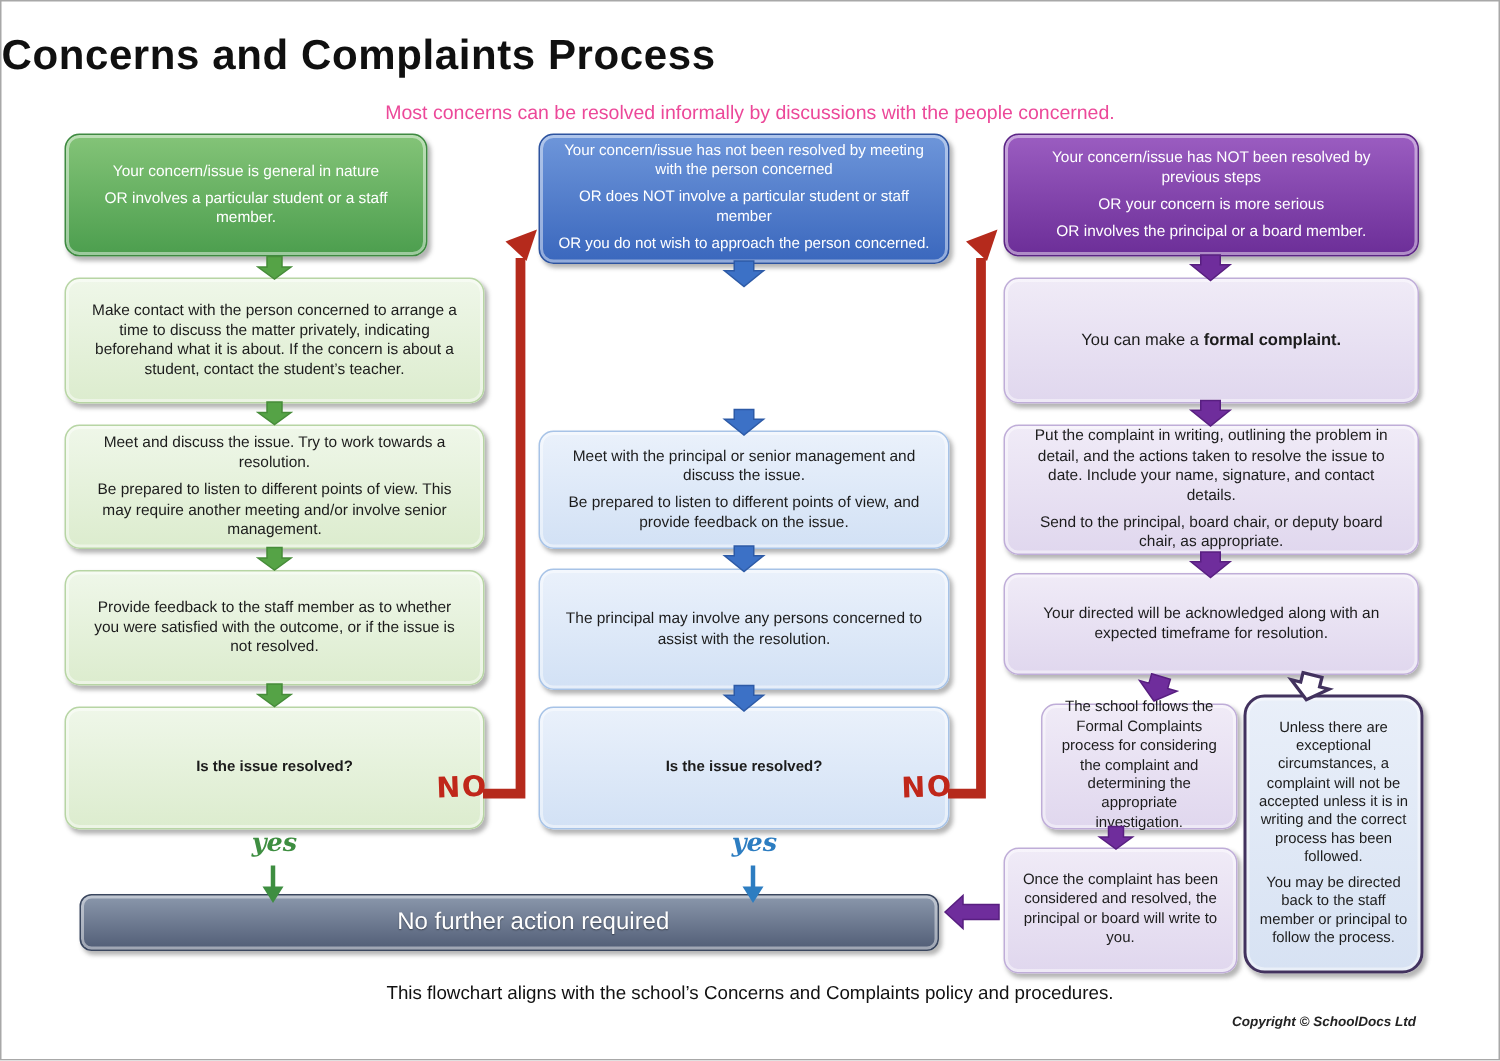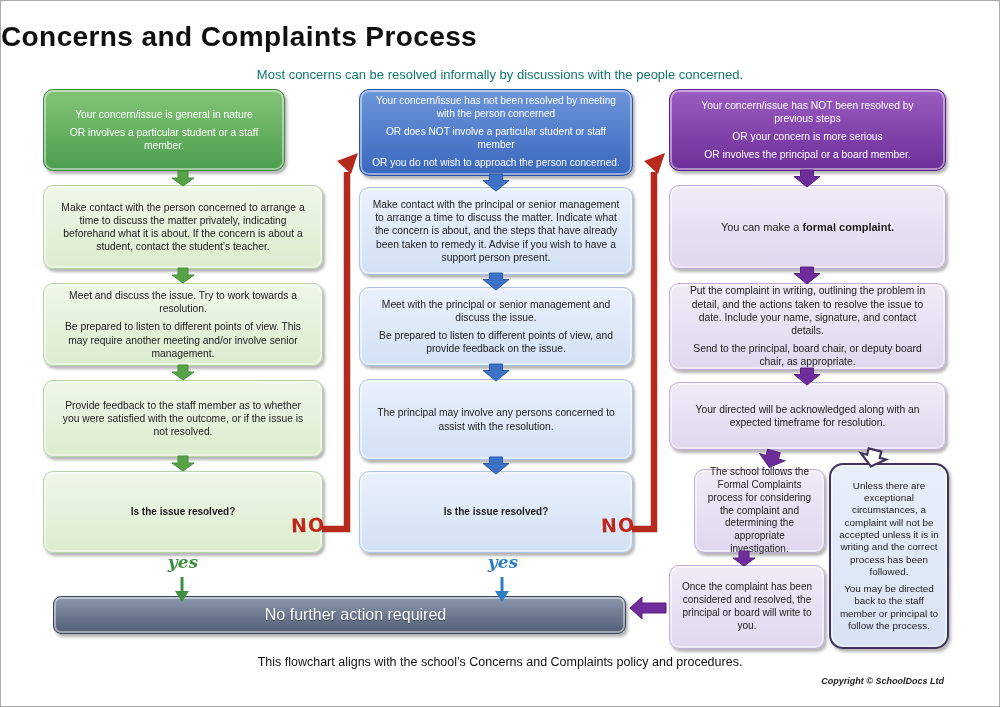--- a/index.html
+++ b/index.html
@@ -3,21 +3,21 @@
 <meta charset="utf-8">
 <style>
   * { margin:0; padding:0; box-sizing:border-box; }
   html,body { background:#e9e9e9; }
   body { font-family:"Liberation Sans", sans-serif; }
   .page { position:relative; width:1000px; height:707px; background:#ffffff;
           border:1px solid #a8a8a8; overflow:hidden; margin:0 auto; }
   .title { position:absolute; top:20px; left:0; width:100%; 
            font-size:28px; font-weight:bold; color:#101010; letter-spacing:.4px; }
   .subtitle { position:absolute; top:66px; left:0; width:100%; text-align:center;
-              font-size:13px; color:#0f766e; }
+              font-size:13px; color:#ec4899; }
   .box { position:absolute; border-radius:10px; display:flex; flex-direction:column;
          align-items:center; justify-content:center; text-align:center;
          padding:6px 12px; font-size:10.3px; line-height:1.28; color:#1c1c1c;
          box-shadow:2px 2.5px 3px rgba(90,90,90,.45), inset 0 0 0 2px rgba(255,255,255,.45); }
   .box p { margin:2.5px 0; }
   .hdr { color:#ffffff; font-size:10.3px; }
   .g-hdr { background:linear-gradient(180deg,#84c478,#4c9e4e); border:1px solid #3e8a41; }
   .g-box { background:linear-gradient(180deg,#eff7e9,#dcecce); border:1px solid #b7d5a4; }
   .b-hdr { background:linear-gradient(180deg,#6e96da,#3a67bd); border:1px solid #2d539f; }
   .b-box { background:linear-gradient(180deg,#eaf1fb,#d2e1f5); border:1px solid #a7c3e7; }
@@ -70,23 +70,20 @@
       <p>Provide feedback to the staff member as to whether you were satisfied with the outcome, or if the issue is not resolved.</p>
     </div>
     <div class="box g-box q-text" style="left:42px; top:470px; width:280px; height:82px;">
       <p>Is the issue resolved?</p>
     </div>
 
     <div class="box hdr b-hdr" style="left:358px; top:88px; width:274px; height:87px; font-size:10.1px;">
       <p>Your concern/issue has not been resolved by meeting with the person concerned</p>
       <p>OR does NOT involve a particular student or staff member</p>
       <p>OR you do not wish to approach the person concerned.</p>
-    </div>
-    <div class="box b-box" style="left:358px; top:186px; width:274px; height:88px;">
-      <p>Make contact with the principal or senior management to arrange a time to discuss the matter. Indicate what the concern is about, and the steps that have already been taken to remedy it. Advise if you wish to have a support person present.</p>
     </div>
     <div class="box b-box" style="left:358px; top:286px; width:274px; height:79px;">
       <p>Meet with the principal or senior management and discuss the issue.</p>
       <p>Be prepared to listen to different points of view, and provide feedback on the issue.</p>
     </div>
     <div class="box b-box" style="left:358px; top:378px; width:274px; height:81px;">
       <p>The principal may involve any persons concerned to assist with the resolution.</p>
     </div>
     <div class="box b-box q-text" style="left:358px; top:470px; width:274px; height:82px;">
       <p>Is the issue resolved?</p>

